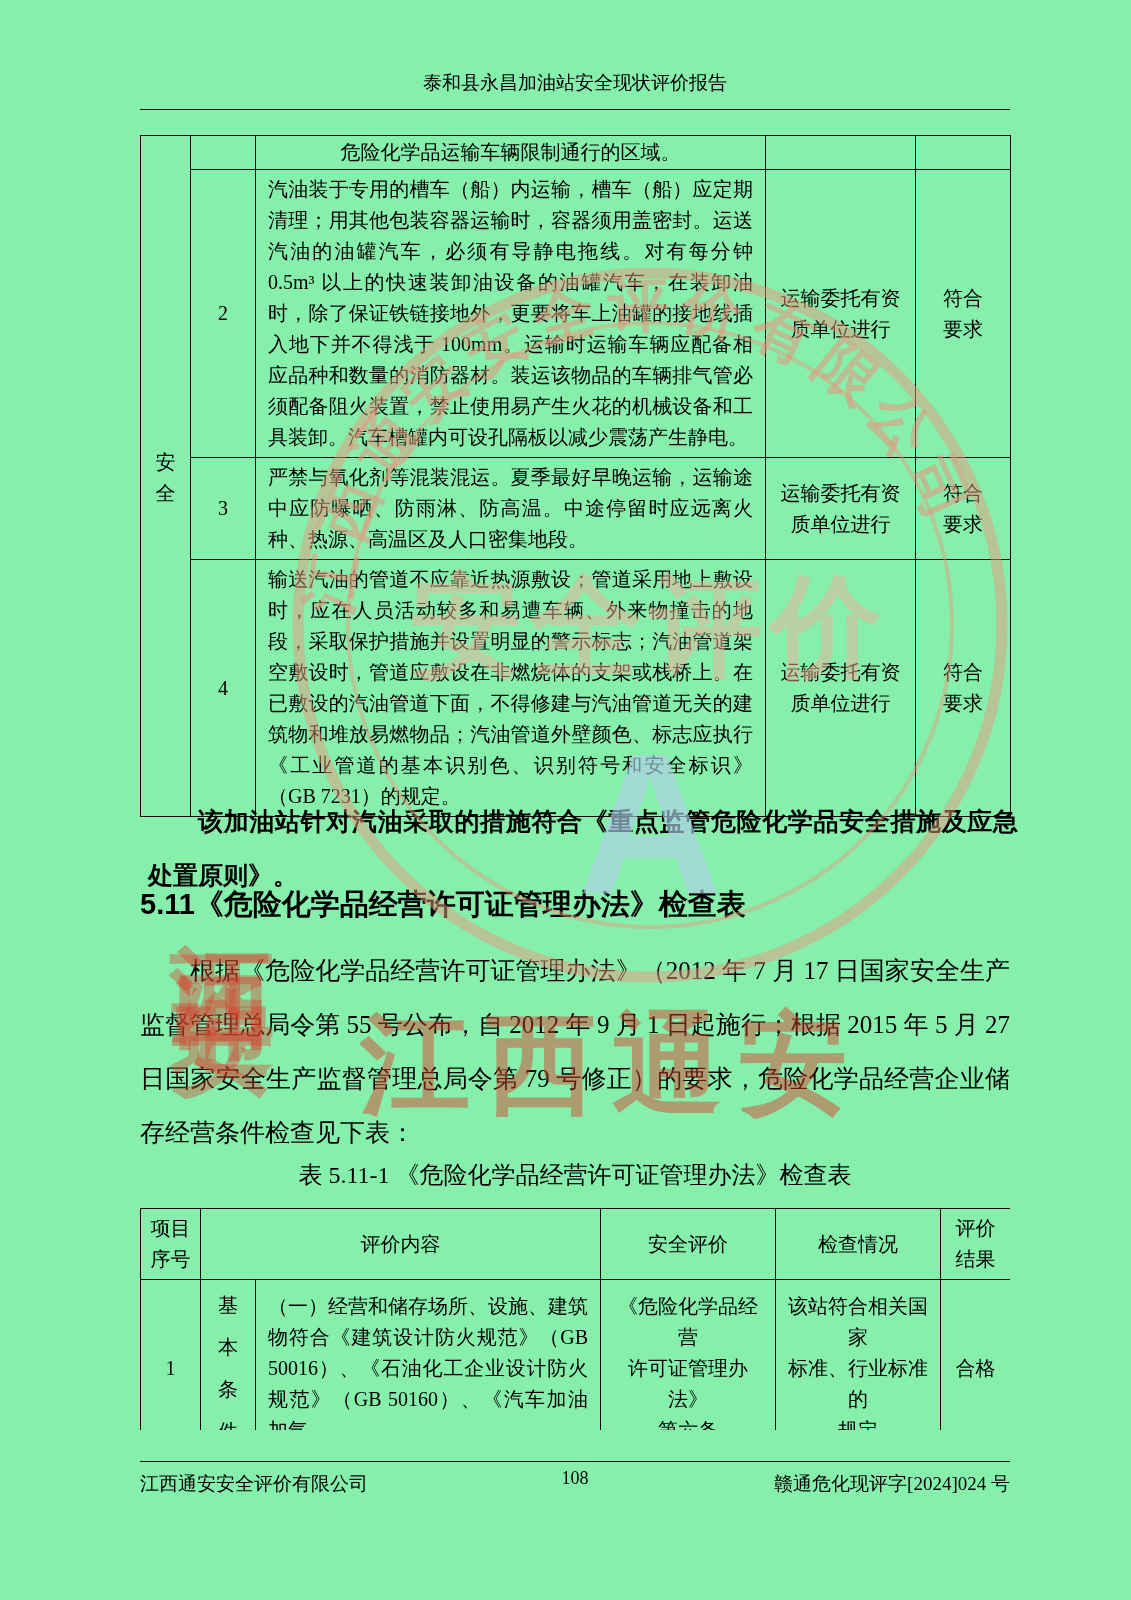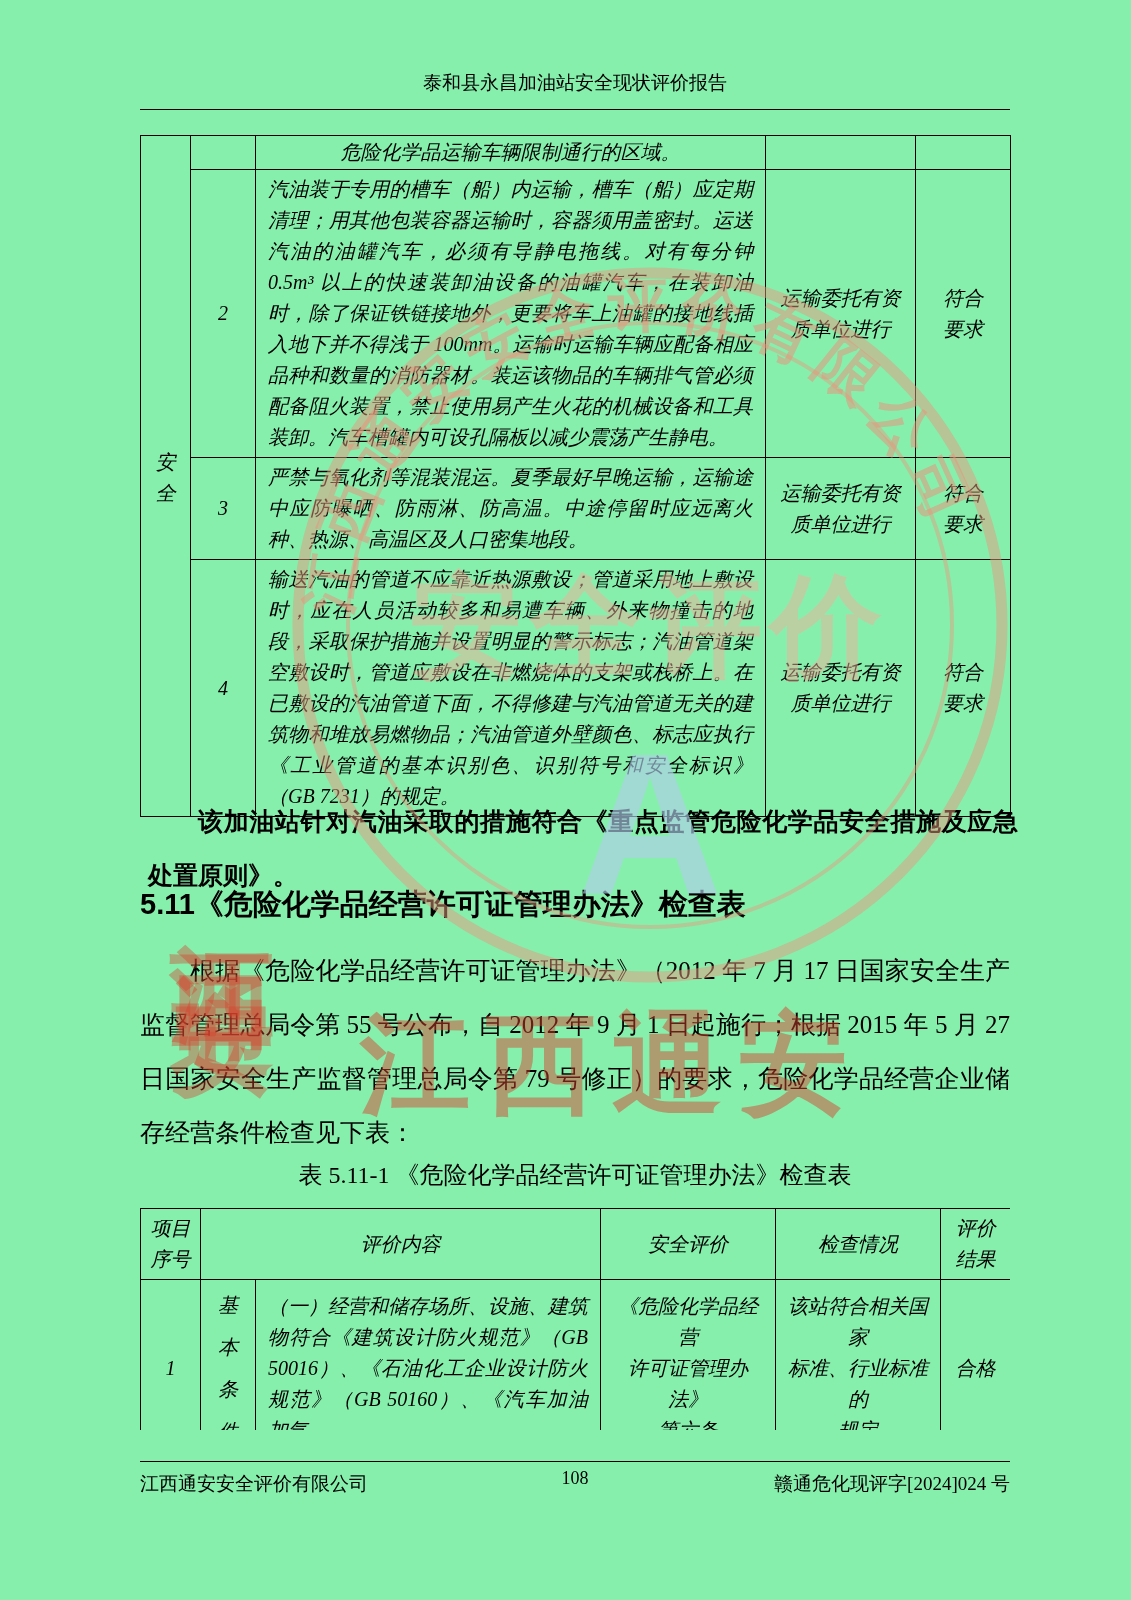--- a/index.html
+++ b/index.html
@@ -12,21 +12,21 @@
   .page { position:absolute; inset:0; width:1131px; height:1600px; overflow:hidden; background:#86efac; }
   .content { position:absolute; inset:0; z-index:2; }
 
   .doc-header {
     position:absolute; left:140px; top:70px; width:870px;
     text-align:center; font-size:19px; line-height:26px;
     padding-bottom:13px; border-bottom:1px solid #000;
   }
 
   .tbl { border-collapse:collapse; table-layout:fixed; font-size:20px; line-height:31px; }
-  .tbl td { border:1px solid #000; padding:4px 8px; vertical-align:middle;font-style:italic; }
+  .tbl td { border:1px solid #000; padding:4px 8px; vertical-align:middle; }
   .just { text-align:justify; padding:4px 12px !important; }
   .num { text-align:center; }
   .ctr { text-align:center; }
   .pre { white-space:pre-line; text-align:center; }
   .side { vertical-align:top; text-align:center; white-space:pre-line; padding-top:4px !important; }
   .vcat { white-space:pre-line; text-align:center; line-height:42px; }
 
   .t1 { position:absolute; left:140px; top:135px; width:870px; }
   .t1 tr.partial td { padding-top:1px; padding-bottom:1px; }
 

